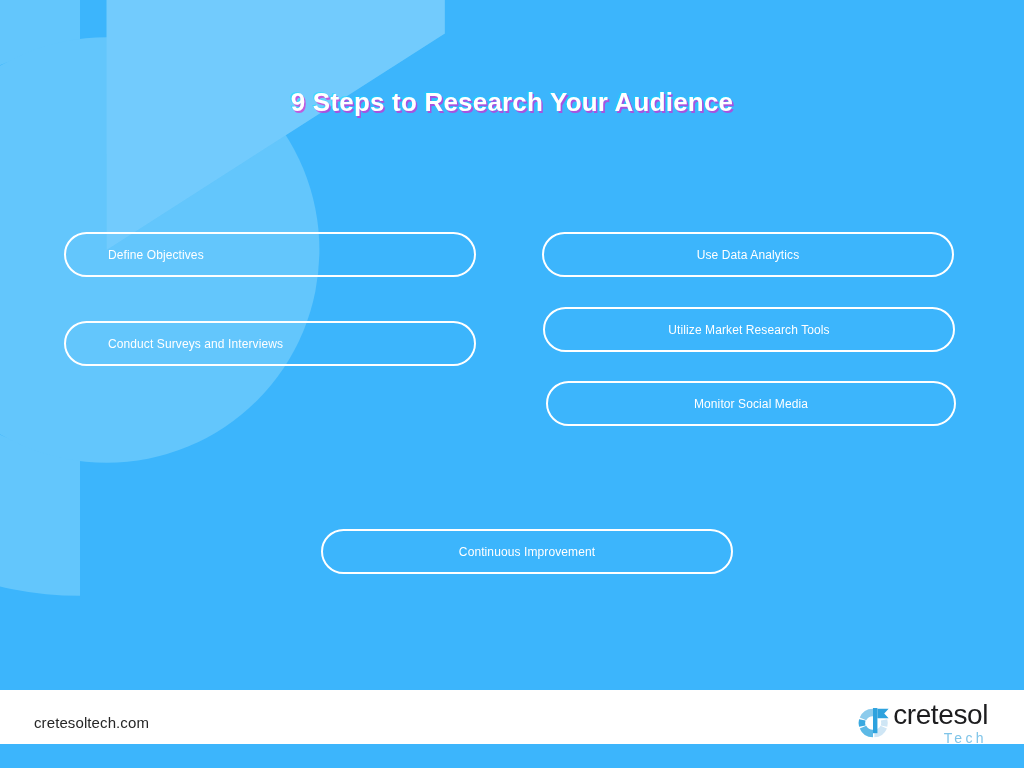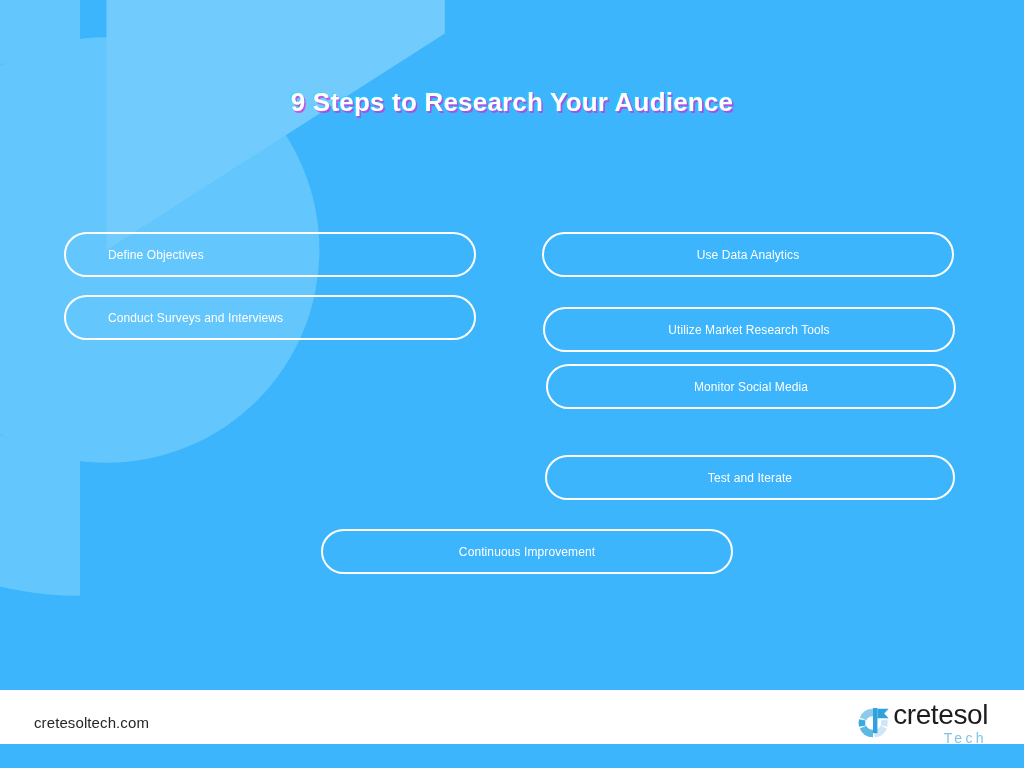--- a/index.html
+++ b/index.html
@@ -65,27 +65,27 @@
     font-weight:400;
     letter-spacing:.1px;
     white-space:nowrap;
   }
   .pill.left  { justify-content:flex-start; padding-left:42px; }
   .pill.right { justify-content:center; }
   .pill.center{ justify-content:center; }
 
   
   .p-l1 { left:64px; top:4px;   width:412px; }
-  .p-l2 { left:64px; top:67px;  width:412px; }
+  .p-l2 { left:64px; top:93px;  width:412px; }
   .p-l3 { left:67px; top:153px; width:409px; }
   .p-l4 { left:66px; top:227px; width:411px; }
   
   .p-r1 { left:542px; top:4px;   width:412px; }
   .p-r2 { left:543px; top:79px;  width:412px; }
-  .p-r3 { left:546px; top:136px; width:410px; }
+  .p-r3 { left:546px; top:153px; width:410px; }
   .p-r4 { left:545px; top:227px; width:410px; }
   
   .p-c1 { left:321px; top:301px; width:412px; }
 
   
   #footer {
     position:absolute;
     left:0; top:690px;
     width:1024px; height:54px;
     background:#ffffff;
@@ -167,23 +167,20 @@
 
     <div class="pill right p-r2">
       <span>Utilize Market Research Tools</span>
     </div>
     <div class="pill right p-r1">
       <span>Use Data Analytics</span>
     </div>
     <div class="pill right p-r3">
       <span>Monitor Social Media</span>
     </div>
-    <div class="pill right p-r4">
-      <span>Test and Iterate</span>
-    </div>
 
     <div class="pill center p-c1">
       <span>Continuous Improvement</span>
     </div>
 
   </div>
 
   <div id="footer">
 
     <span id="site-url">cretesoltech.com</span>

